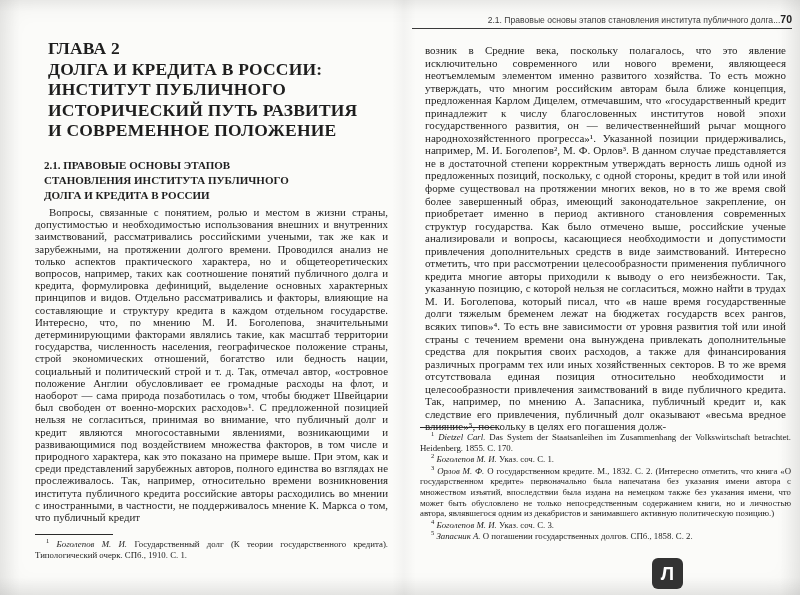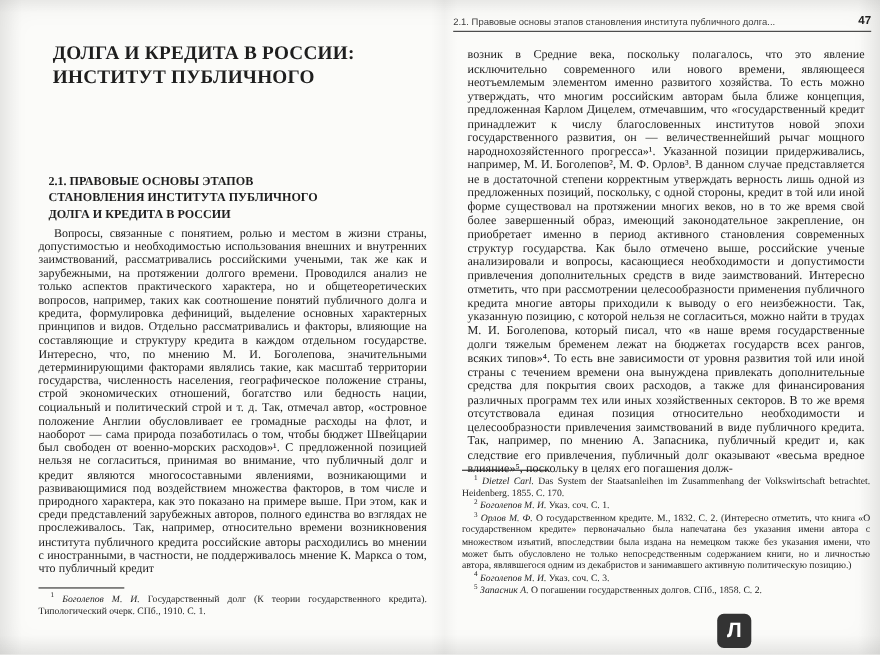--- a/index.html
+++ b/index.html
@@ -40,21 +40,21 @@
   .left-body .para{ text-indent:14px; margin:0; }
   .right-body{
     position:absolute;left:421px;top:40px;width:369px;
     font-size:11px;line-height:12.55px;
   }
   .right-body .para{ margin:4px; }
 
   
   .running-header{
     position:absolute;left:412px;top:13px;width:380px;
-    display:flex;justify-content:space-between;align-items:flex-end;
+    display:flex;justify-content:flex-end;align-items:flex-end;
     font-family:"Liberation Sans","DejaVu Sans",sans-serif;
     font-size:8.6px;color:#3c3c3c;
     border-bottom:1.4px solid #3a3a3a;
     padding-bottom:3px;
   }
   .running-header .pagenum{
     font-size:10.5px;font-weight:bold;color:#222;
   }
 
   
@@ -79,22 +79,25 @@
   }
 </style>
 </head>
 <body>
 
 <div class="book">
 
   <div>
 
     <div class="chapter-title">
+      <div>ГЛАВА 2</div>
       <div>ДОЛГА И КРЕДИТА В РОССИИ:</div>
       <div>ИНСТИТУТ ПУБЛИЧНОГО</div>
+      <div>ИСТОРИЧЕСКИЙ ПУТЬ РАЗВИТИЯ</div>
+      <div>И СОВРЕМЕННОЕ ПОЛОЖЕНИЕ</div>
     </div>
 
     <div class="section-heading">
       <div>2.1. ПРАВОВЫЕ ОСНОВЫ ЭТАПОВ</div>
       <div>СТАНОВЛЕНИЯ ИНСТИТУТА ПУБЛИЧНОГО</div>
       <div>ДОЛГА И КРЕДИТА В РОССИИ</div>
     </div>
 
     <div class="left-body body-col">
       <p class="para">Вопросы, связанные с понятием, ролью и местом в жизни страны, допустимостью и необходимостью использования внешних и внутренних заимствований, рассматривались российскими учеными, так же как и зарубежными, на протяжении долгого времени. Проводился анализ не только аспектов практического характера, но и общетеоретических вопросов, например, таких как соотношение понятий публичного долга и кредита, формулировка дефиниций, выделение основных характерных принципов и видов. Отдельно рассматривались и факторы, влияющие на составляющие и структуру кредита в каждом отдельном государстве. Интересно, что, по мнению М. И. Боголепова, значительными детерминирующими факторами являлись такие, как масштаб территории государства, численность населения, географическое положение страны, строй экономических отношений, богатство или бедность нации, социальный и политический строй и т. д. Так, отмечал автор, «островное положение Англии обусловливает ее громадные расходы на флот, и наоборот — сама природа позаботилась о том, чтобы бюджет Швейцарии был свободен от военно-морских расходов»¹. С предложенной позицией нельзя не согласиться, принимая во внимание, что публичный долг и кредит являются многосоставными явлениями, возникающими и развивающимися под воздействием множества факторов, в том числе и природного характера, как это показано на примере выше. При этом, как и среди представлений зарубежных авторов, полного единства во взглядах не прослеживалось. Так, например, относительно времени возникновения института публичного кредита российские авторы расходились во мнении с иностранными, в частности, не поддерживалось мнение К. Маркса о том, что публичный кредит</p>
@@ -104,21 +107,21 @@
       <div class="fn-rule"></div>
       <p class="footnote"><sup>1</sup> <i>Боголепов М. И.</i> <span>Государственный долг (К теории государственного кредита). Типологический очерк. СПб., 1910. С. 1.</span></p>
     </div>
 
   </div>
 
   <div>
 
     <div class="running-header">
       <span>2.1. Правовые основы этапов становления института публичного долга...</span>
-      <span class="pagenum">47</span>
+      <span class="pagenum">70</span>
     </div>
 
     <div class="right-body body-col">
       <p class="para">возник в Средние века, поскольку полагалось, что это явление исключительно современного или нового времени, являющееся неотъемлемым элементом именно развитого хозяйства. То есть можно утверждать, что многим российским авторам была ближе концепция, предложенная Карлом Дицелем, отмечавшим, что «государственный кредит принадлежит к числу благословенных институтов новой эпохи государственного развития, он — величественнейший рычаг мощного народнохозяйстенного прогресса»¹. Указанной позиции придерживались, например, М. И. Боголепов², М. Ф. Орлов³. В данном случае представляется не в достаточной степени корректным утверждать верность лишь одной из предложенных позиций, поскольку, с одной стороны, кредит в той или иной форме существовал на протяжении многих веков, но в то же время свой более завершенный образ, имеющий законодательное закрепление, он приобретает именно в период активного становления современных структур государства. Как было отмечено выше, российские ученые анализировали и вопросы, касающиеся необходимости и допустимости привлечения дополнительных средств в виде заимствований. Интересно отметить, что при рассмотрении целесообразности применения публичного кредита многие авторы приходили к выводу о его неизбежности. Так, указанную позицию, с которой нельзя не согласиться, можно найти в трудах М. И. Боголепова, который писал, что «в наше время государственные долги тяжелым бременем лежат на бюджетах государств всех рангов, всяких типов»⁴. То есть вне зависимости от уровня развития той или иной страны с течением времени она вынуждена привлекать дополнительные средства для покрытия своих расходов, а также для финансирования различных программ тех или иных хозяйственных секторов. В то же время отсутствовала единая позиция относительно необходимости и целесообразности привлечения заимствований в виде публичного кредита. Так, например, по мнению А. Запасника, публичный кредит и, как следствие его привлечения, публичный долг оказывают «весьма вредное влияние»⁵, поскольку в целях его погашения долж-</p>
     </div>
 
     <div class="footnotes right-footnotes">
       <div class="fn-rule"></div>
 
       <p class="footnote"><sup>1</sup> <i>Dietzel Carl.</i> <span>Das System der Staatsanleihen im Zusammenhang der Volkswirtschaft betrachtet. Heidenberg. 1855. С. 170.</span></p>

